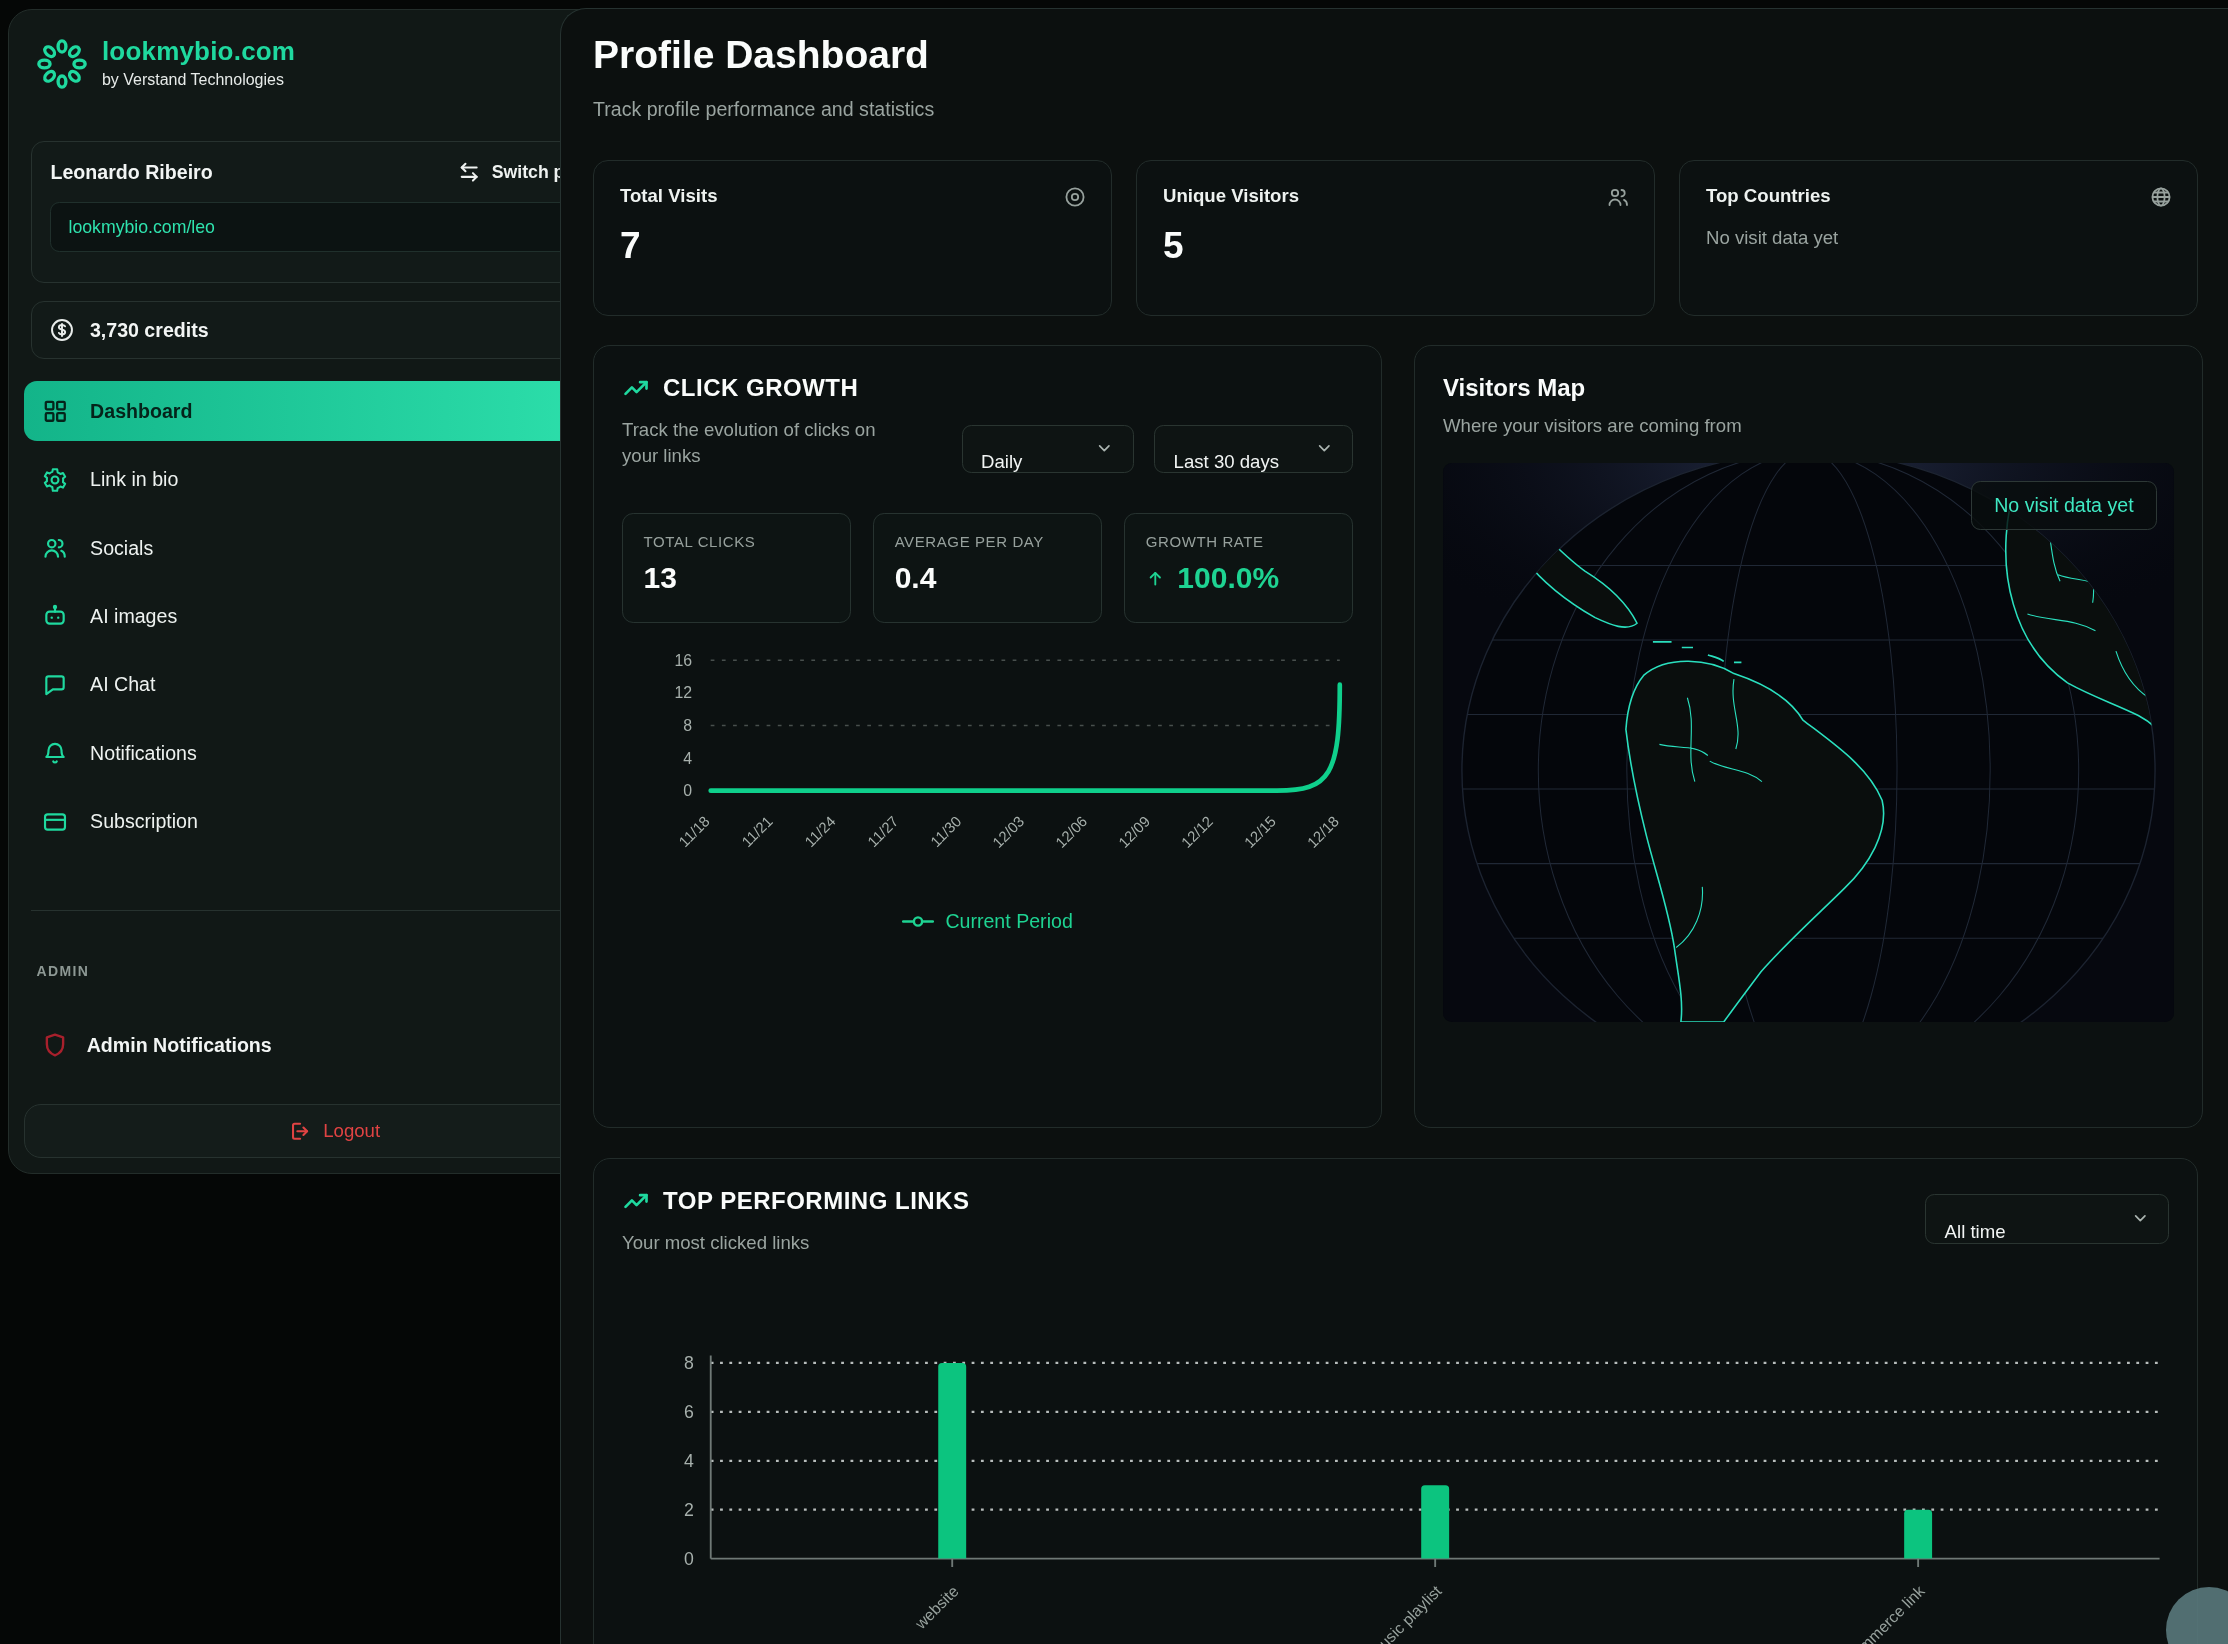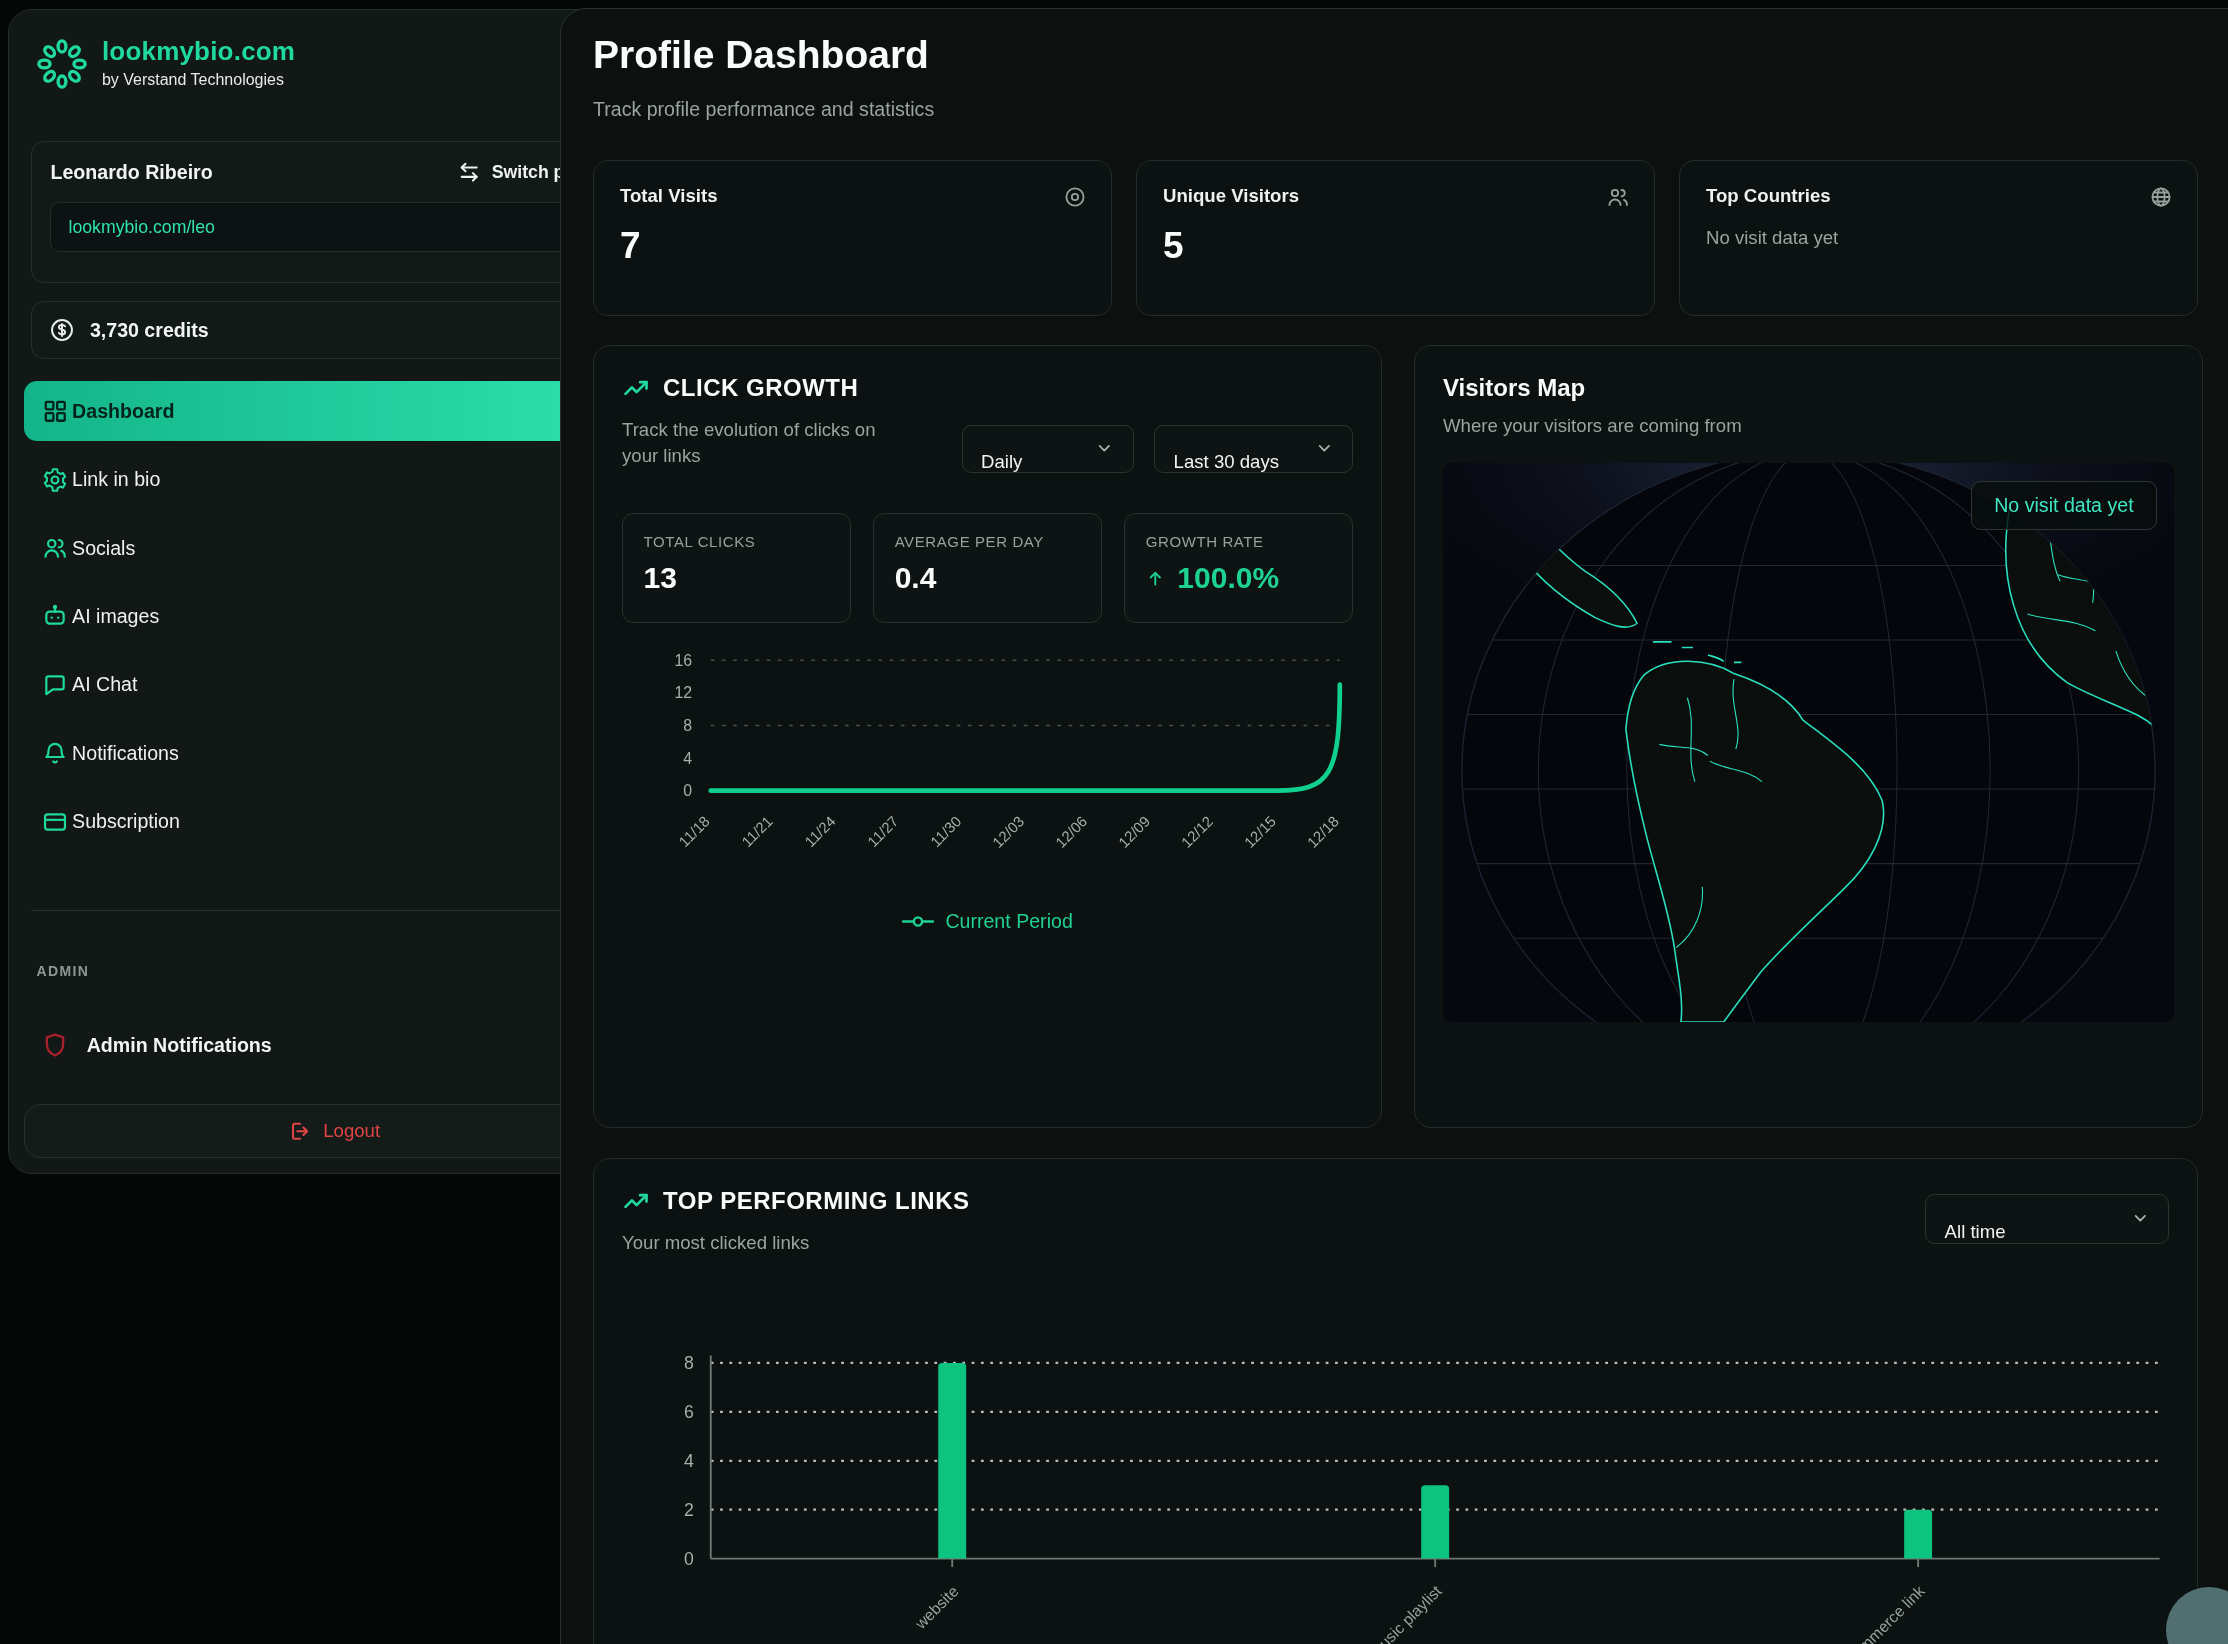--- a/index.html
+++ b/index.html
@@ -25,21 +25,21 @@
   .switch-btn { display:flex; gap:11.2px; align-items:center; font-size:17.7px; font-weight:bold; color:#eef2f0; cursor:pointer; }
   .url-box { margin-top:18.6px; height:50px; background:#0c1312; border:0.9px solid #20302c; border-radius:9.3px;
     display:flex; align-items:center; justify-content:space-between; padding:0 17px; }
   .url-text { font-size:17.7px; color:#2fe3ae; }
 
   .credits-card { position:absolute; left:22.4px; top:291px; right:22.4px; height:58px;
     background:#121a18; border:0.9px solid #27322f; border-radius:13px; display:flex; align-items:center; gap:15px; padding:12px 17px; }
   .credits-text { font-size:19.6px; font-weight:bold; color:#f2f5f4; }
 
   .nav { position:absolute; left:15px; right:15px; top:371px; }
-  .nav-item { height:60px; border-radius:13px; display:flex; align-items:center; gap:4px; padding:0 18.6px;
+  .nav-item { height:60px; border-radius:13px; display:flex; align-items:center; gap:22px; padding:0 18.6px;
     margin-bottom:8.4px; color:#eef2f0; font-size:19.6px; cursor:pointer; }
   .nav-item .ni-icon { width:26px; height:26px; color:#1fd99f; flex:0 0 26px; }
   .nav-item.active { background:linear-gradient(90deg,#13b489,#2fe3ae); color:#05231a; font-weight:bold; }
   .nav-item.active .ni-icon { color:#05231a; }
 
   .side-divider { position:absolute; left:22.4px; right:22.4px; top:900px; height:0.9px; background:#27322f; }
   .admin-label { position:absolute; left:28px; top:953px; font-size:14px; font-weight:bold; letter-spacing:1.4px; color:#8d9894; }
   .admin-item { position:absolute; left:15px; right:15px; top:1005px; height:60px; border-radius:13px;
     display:flex; align-items:center; gap:18.6px; padding:0 18.6px; font-size:19.6px; color:#f2f5f4; font-weight:bold; cursor:pointer; }
   .logout-btn { position:absolute; left:15px; right:15px; bottom:15px; height:54px; border-radius:17px;

